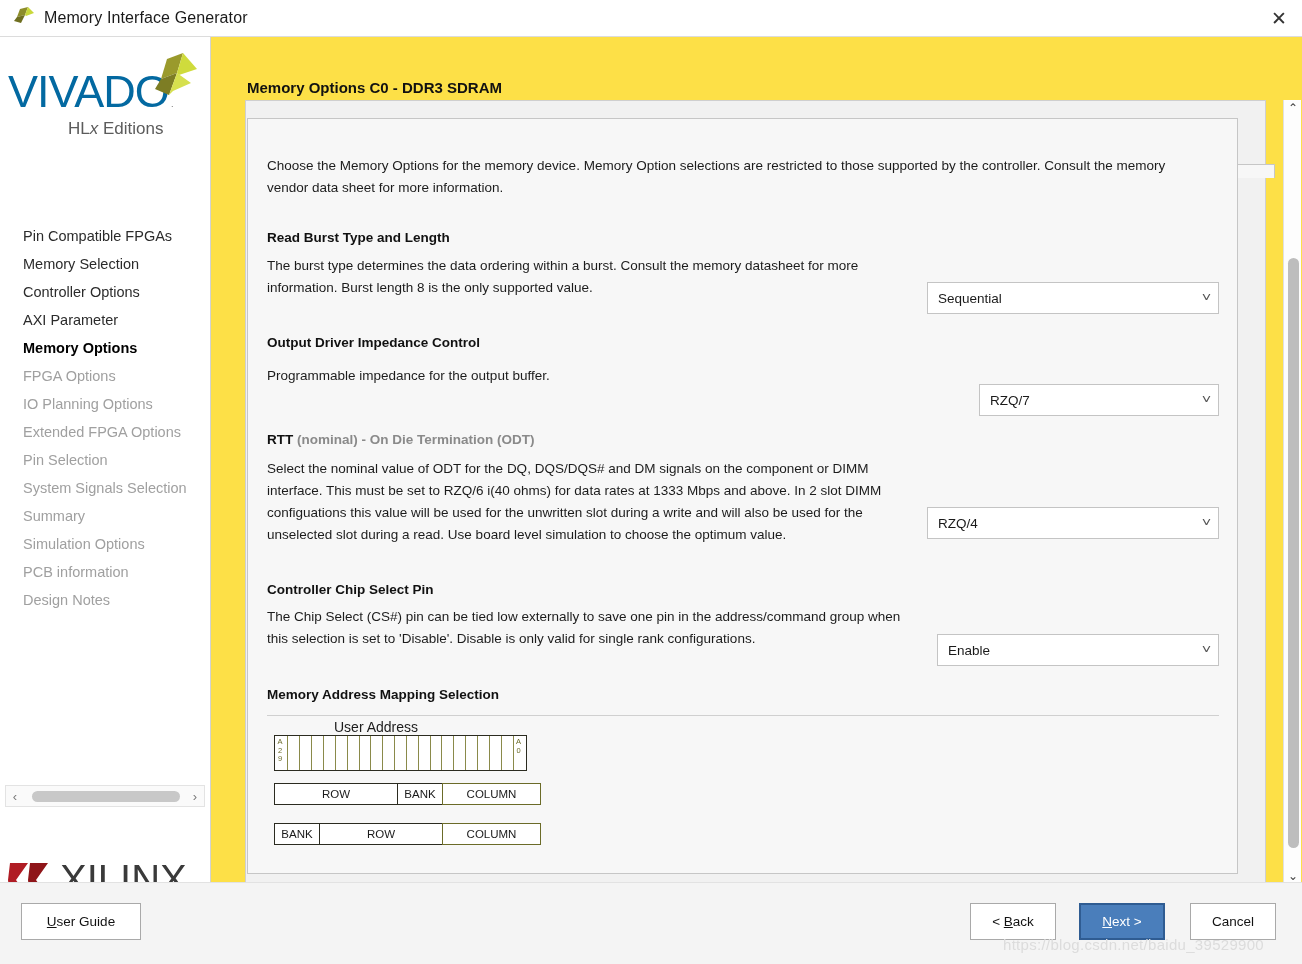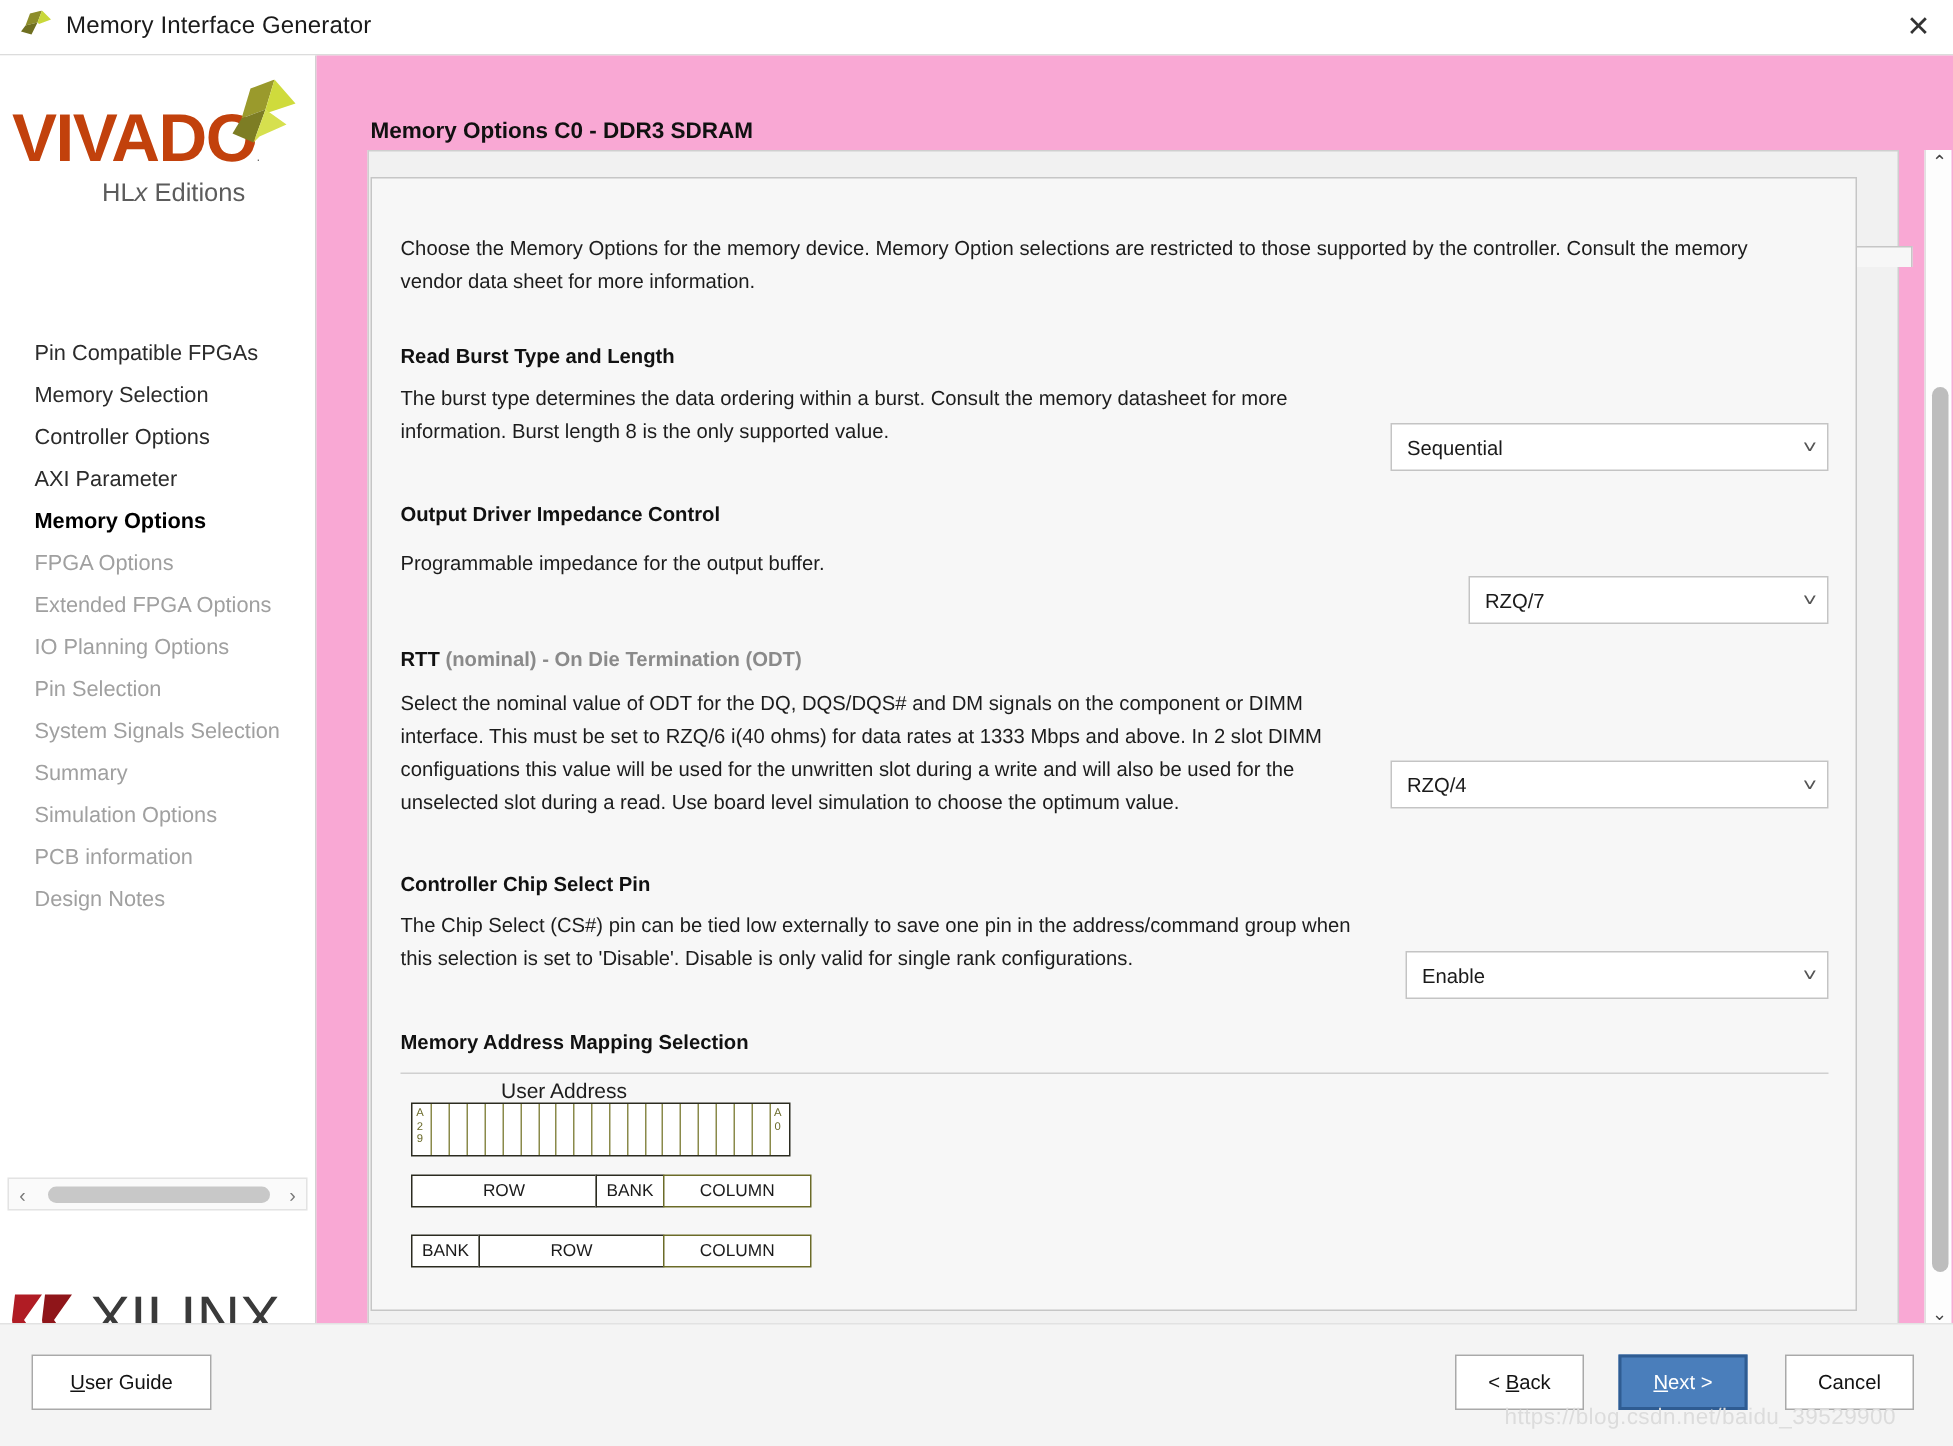--- a/index.html
+++ b/index.html
@@ -27,22 +27,22 @@
   }
 
   
   .leftpane {
     position: absolute; left: 0; top: 37px; width: 211px; height: 845px;
     background: #ffffff; border-right: 1px solid #d2d2d2;
   }
   .vivado-logo { position: absolute; left: 5px; top: 16px; width: 200px; height: 92px; }
   .vivado-word {
     position: absolute; left: 3px; top: 13px;
-    font-size: 45px; color: #c2410c; letter-spacing: -1px;
-    font-family: "Liberation Sans", sans-serif; font-weight: 700;
+    font-size: 45px; color: #0369a1; letter-spacing: -1px;
+    font-family: "Liberation Sans", sans-serif; font-weight: 400;
   }
   .vivado-reg { position: absolute; left: 166px; top: 46px; font-size: 9px; color: #6d6d6d; }
   .vivado-sub {
     position: absolute; left: 63px; top: 66px;
     font-size: 17px; color: #5c5c5c;
   }
   .vivado-sub i { font-style: italic; }
   .vmark { position: absolute; right: 6px; top: 0px; width: 56px; height: 56px; }
 
   .navlist { position: absolute; left: 0; top: 185px; width: 211px; }
@@ -65,21 +65,21 @@
   }
 
   .xilinx { position: absolute; left: 8px; top: 810px; width: 196px; height: 46px; margin-top: 12px; }
   .xil-word {
     position: absolute; left: 52px; top: -2px; font-size: 40px;
     color: #3a3a3a; letter-spacing: 0px; font-weight: 400;
   }
   .xil-reg { position: absolute; left: 178px; top: 24px; font-size: 10px; color: #3a3a3a; }
 
   
-  .main { position: absolute; left: 211px; top: 37px; width: 1091px; height: 845px; background: #f9a8d4; }
+  .main { position: absolute; left: 211px; top: 37px; width: 1091px; height: 845px; background: #fde047; }
   .page-title {
     position: absolute; left: 36px; top: 42px;
     font-size: 15px; font-weight: bold; color: #111;
   }
 
   .cut-panel {
     position: absolute; left: 36px; top: 63px; width: 993px; height: 14px;
     background: #f7f7f7; border: 1px solid #c6c6c6; border-bottom: none; overflow: hidden;
   }
   .cut-dots { position: absolute; left: 14px; top: -9px; font-size: 12px; color: #333; letter-spacing: 34px; }
@@ -198,22 +198,22 @@
       </div>
     </div>
 
     <div class="navlist">
       <div class="navitem">Pin Compatible FPGAs</div>
       <div class="navitem">Memory Selection</div>
       <div class="navitem">Controller Options</div>
       <div class="navitem">AXI Parameter</div>
       <div class="navitem active">Memory Options</div>
       <div class="navitem disabled">FPGA Options</div>
+      <div class="navitem disabled">IO Planning Options</div>
       <div class="navitem disabled">Extended FPGA Options</div>
-      <div class="navitem disabled">IO Planning Options</div>
       <div class="navitem disabled">Pin Selection</div>
       <div class="navitem disabled">System Signals Selection</div>
       <div class="navitem disabled">Summary</div>
       <div class="navitem disabled">Simulation Options</div>
       <div class="navitem disabled">PCB information</div>
       <div class="navitem disabled">Design Notes</div>
     </div>
 
     <div class="hscroll">
       <div class="hs-arrow">‹</div>

